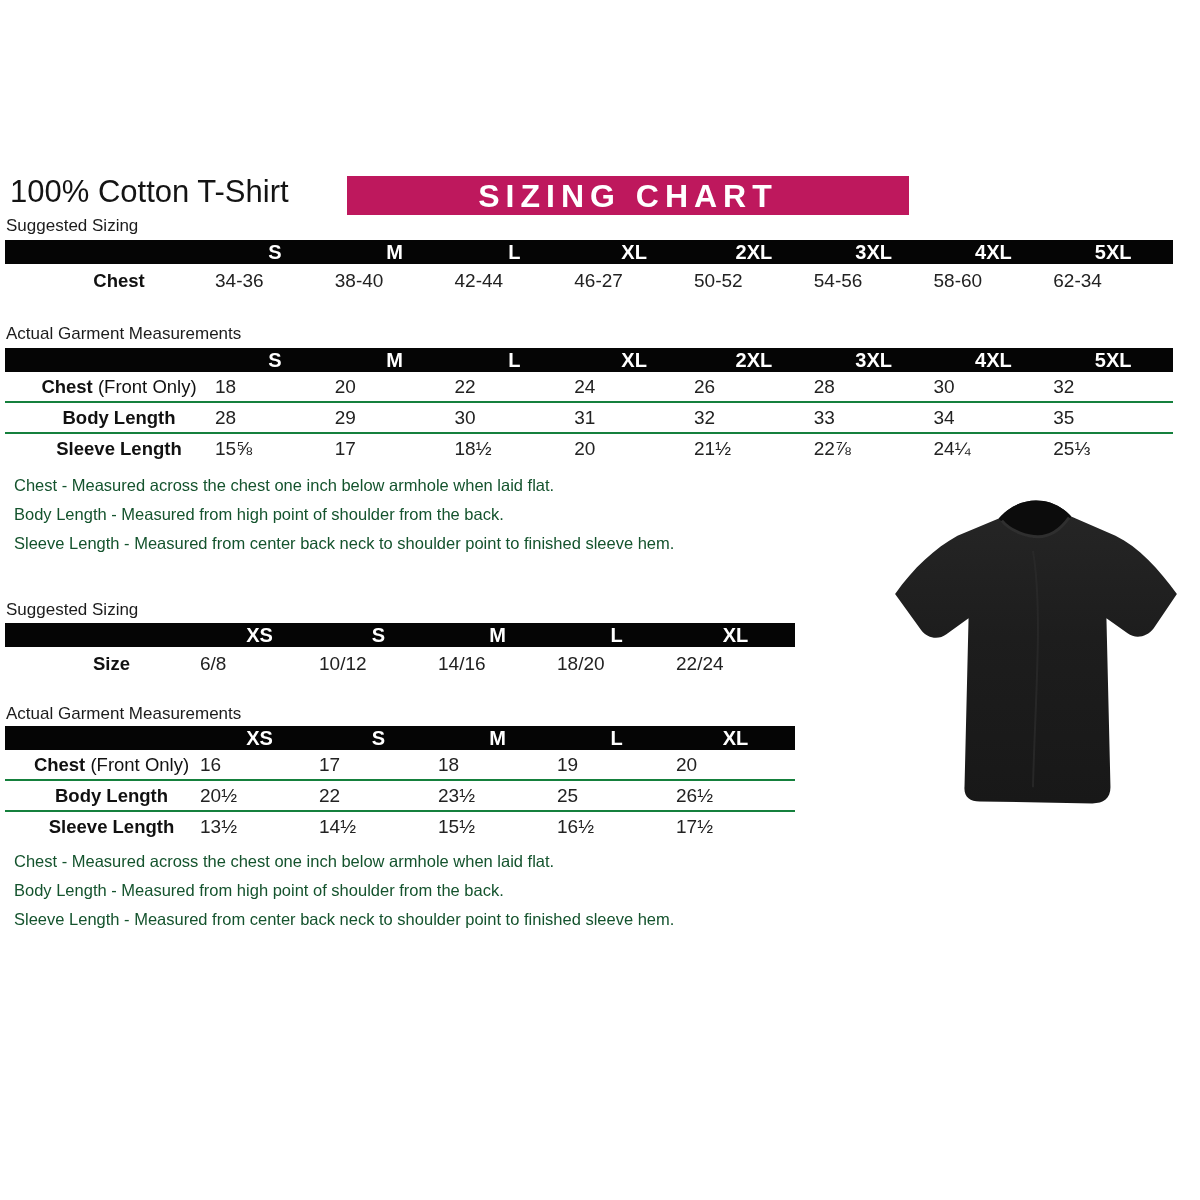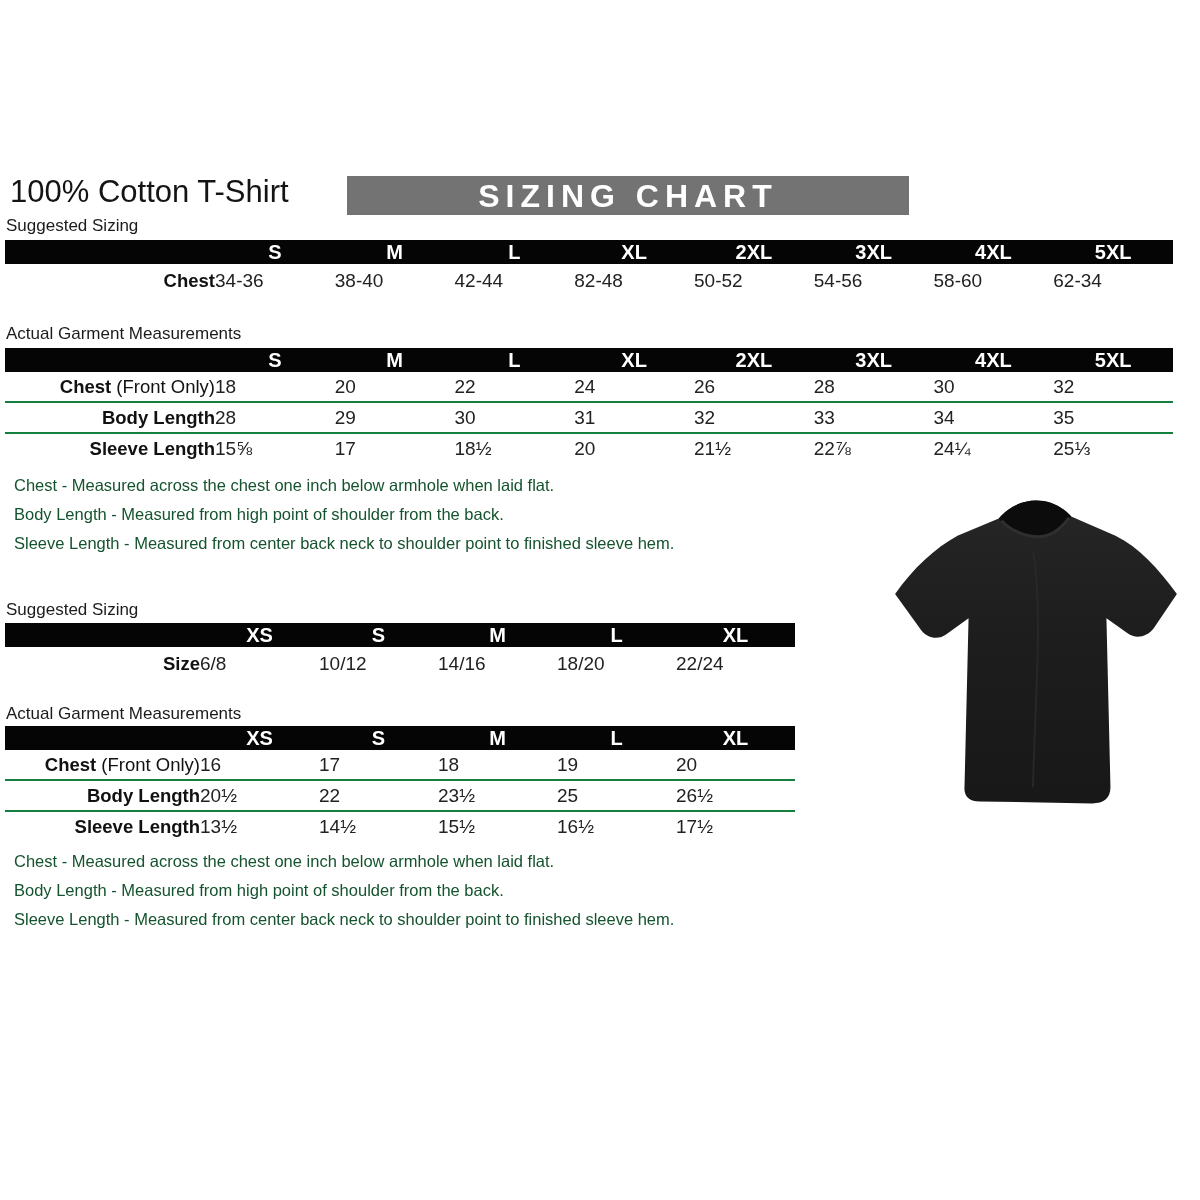--- a/index.html
+++ b/index.html
@@ -4,38 +4,38 @@
 <style>
   html,body{margin:0;padding:0;background:#fff;}
   #page{
     position:relative;width:1200px;height:952px;background:#ffffff;overflow:hidden;
     font-family:Liberation Sans, sans-serif;color:#1a1a1a;margin-top:10px;
   }
   .abs{position:absolute;}
 
   .main-title{left:10px;top:164px;font-size:31px;font-weight:400;letter-spacing:0px;color:#141414;}
   .banner{
-    left:347px;top:166px;width:562px;height:39px;background:#737373;
+    left:347px;top:166px;width:562px;height:39px;background:#be185d;
     color:#fff;font-weight:700;font-size:32px;letter-spacing:6px;
     text-align:center;line-height:40px;
   }
   .section-label{font-size:17px;color:#1c1c1c;}
   .youth-title{left:4px;top:546px;font-size:28px;font-weight:700;color:#0f0f0f;}
 
   table.size-table{border-collapse:collapse;table-layout:fixed;}
   table.size-table th,table.size-table td{padding:0;margin:0;}
   table.size-table thead th{
     background:#050505;color:#ffffff;font-weight:700;font-size:20px;
     height:24px;text-align:center;vertical-align:middle;
   }
   table.size-table tbody td{
     font-size:19px;text-align:left;vertical-align:middle;color:#222;
   }
   table.size-table tbody th{
-    text-align:right;padding-left:18px;font-size:18.5px;color:#111;
+    text-align:center;padding-left:18px;font-size:18.5px;color:#111;
     font-weight:700;white-space:nowrap;
   }
   table.size-table tbody th .suffix{font-weight:400;}
   .suggested tbody td,.suggested tbody th{height:33px;}
   .measure tbody td,.measure tbody th{height:29px;}
   .measure tbody tr + tr td,.measure tbody tr + tr th{border-top:2px solid #15803d;}
 
   .notes div{font-size:16.5px;color:#14532d;margin-bottom:10px;white-space:nowrap;}
 
   .adult-col-label{width:210px;}
@@ -74,21 +74,21 @@
         <th>4XL</th>
         <th>5XL</th>
       </tr>
     </thead>
     <tbody>
       <tr>
         <th>Chest</th>
         <td>34-36</td>
         <td>38-40</td>
         <td>42-44</td>
-        <td>82-48</td>
+        <td>46-27</td>
         <td>50-52</td>
         <td>54-56</td>
         <td>58-60</td>
         <td>62-34</td>
       </tr>
     </tbody>
   </table>
 
   <div class="abs section-label" style="left:6px;top:314px;">Actual Garment Measurements</div>
   <table class="abs size-table measure" style="left:5px;top:338px;width:1168px;">

